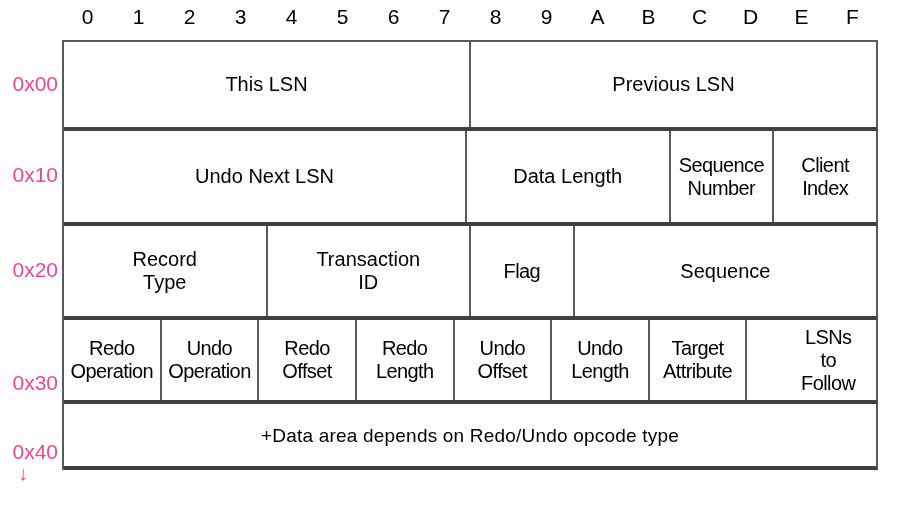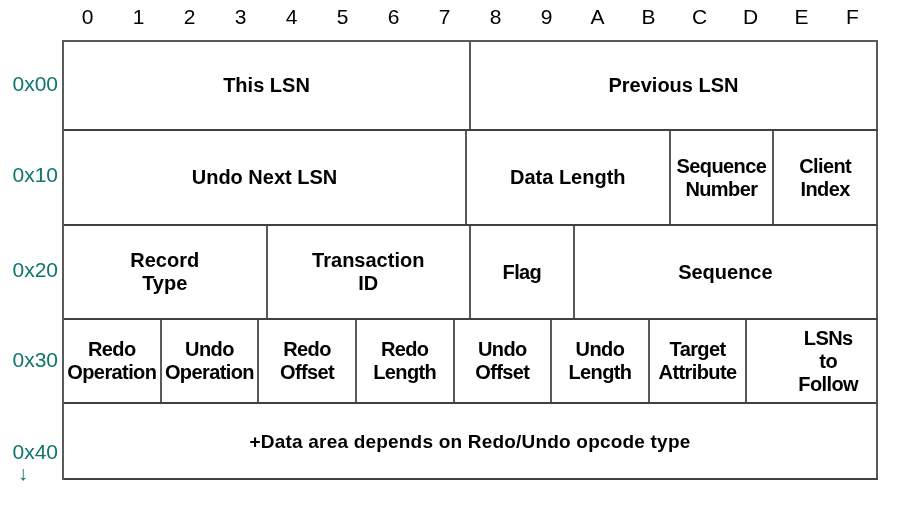--- a/index.html
+++ b/index.html
@@ -41,21 +41,21 @@
     color: #000;
   }
 
   
   .row-label {
     position: absolute;
     left: 0px;
     width: 58px;
     text-align: right;
     font-size: 21px;
-    color: #0f766e;
+    color: #ec4899;
   }
   .row-label .lbl-text { display: block; }
   .row-label .lbl-arrow {
     display: block;
     font-size: 20px;
     line-height: 18px;
     text-align: center;
     padding-right: 12px;
   }
 
@@ -66,44 +66,43 @@
     top: 40px;
     width: 816px;
     border-left: 2px solid #5a5a5a;
     border-top: 2px solid #5a5a5a;
     box-sizing: border-box;
   }
   .grid-row {
     display: flex;
     width: 100%;
     box-sizing: border-box;
-    border-bottom: 2px solid #404040;
+    border-bottom: 4px solid #404040;
     border-right: 2px solid #5a5a5a;
-    font-weight: bold;
   }
   .cell {
     box-sizing: border-box;
     border-right: 2px solid #5a5a5a;
     display: flex;
     align-items: center;
     justify-content: center;
     text-align: center;
     font-size: 20px;
     line-height: 23px;
     padding: 0 1px;
     overflow: hidden;
     white-space: pre-line;
   }
   .cell:last-child { border-right: none; }
 
   .r0 { height: 89px; }
   .r1 { height: 95px; }
   .r2 { height: 94px; }
   .r3 { height: 84px; }
-  .r4 { height: 76px; }
+  .r4 { height: 66px; }
 
   .cell.tight { letter-spacing: -0.6px; }
   .cell.data-note { font-size: 19px; letter-spacing: 0.2px; }
 </style>
 </head>
 <body>
 
 <div id="diagram">
 
   <div class="col-headers">
@@ -127,21 +126,21 @@
 
   <div class="row-label" id="rl0" style="top:72px;">
     <span class="lbl-text">0x00</span>
   </div>
   <div class="row-label" id="rl1" style="top:163px;">
     <span class="lbl-text">0x10</span>
   </div>
   <div class="row-label" id="rl2" style="top:258px;text-align:right;">
     <span class="lbl-text">0x20</span>
   </div>
-  <div class="row-label" id="rl3" style="top:348px;">
+  <div class="row-label" id="rl3" style="top:371px;">
     <span class="lbl-text">0x30</span>
   </div>
   <div class="row-label" id="rl4" style="top:440px;">
     <span class="lbl-text">0x40</span>
     <span class="lbl-arrow">↓</span>
   </div>
 
   <div class="grid">
       <div class="grid-row r0">
         <div class="cell" style="flex: 8 1 0px;">This LSN</div>

